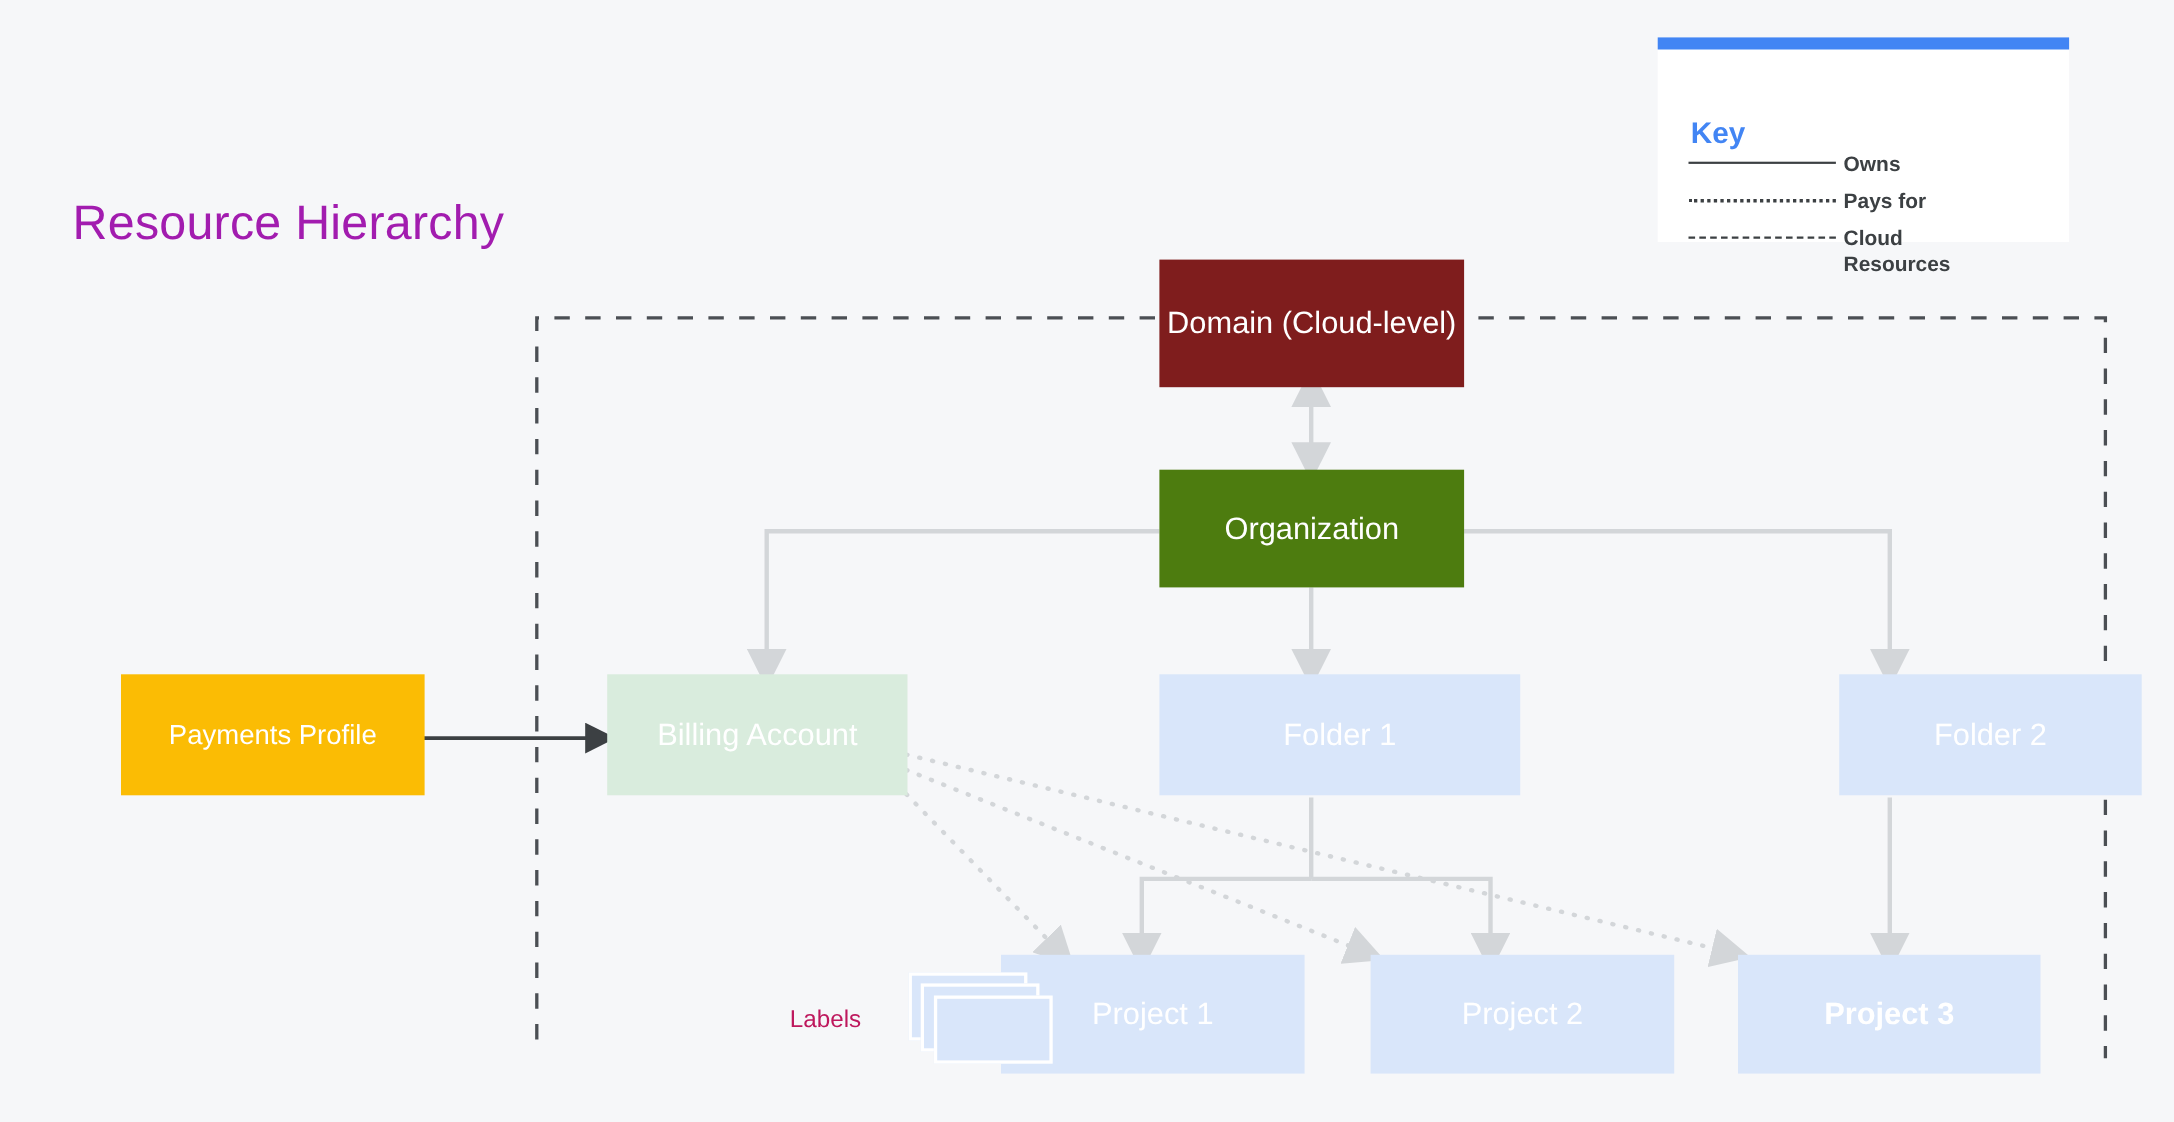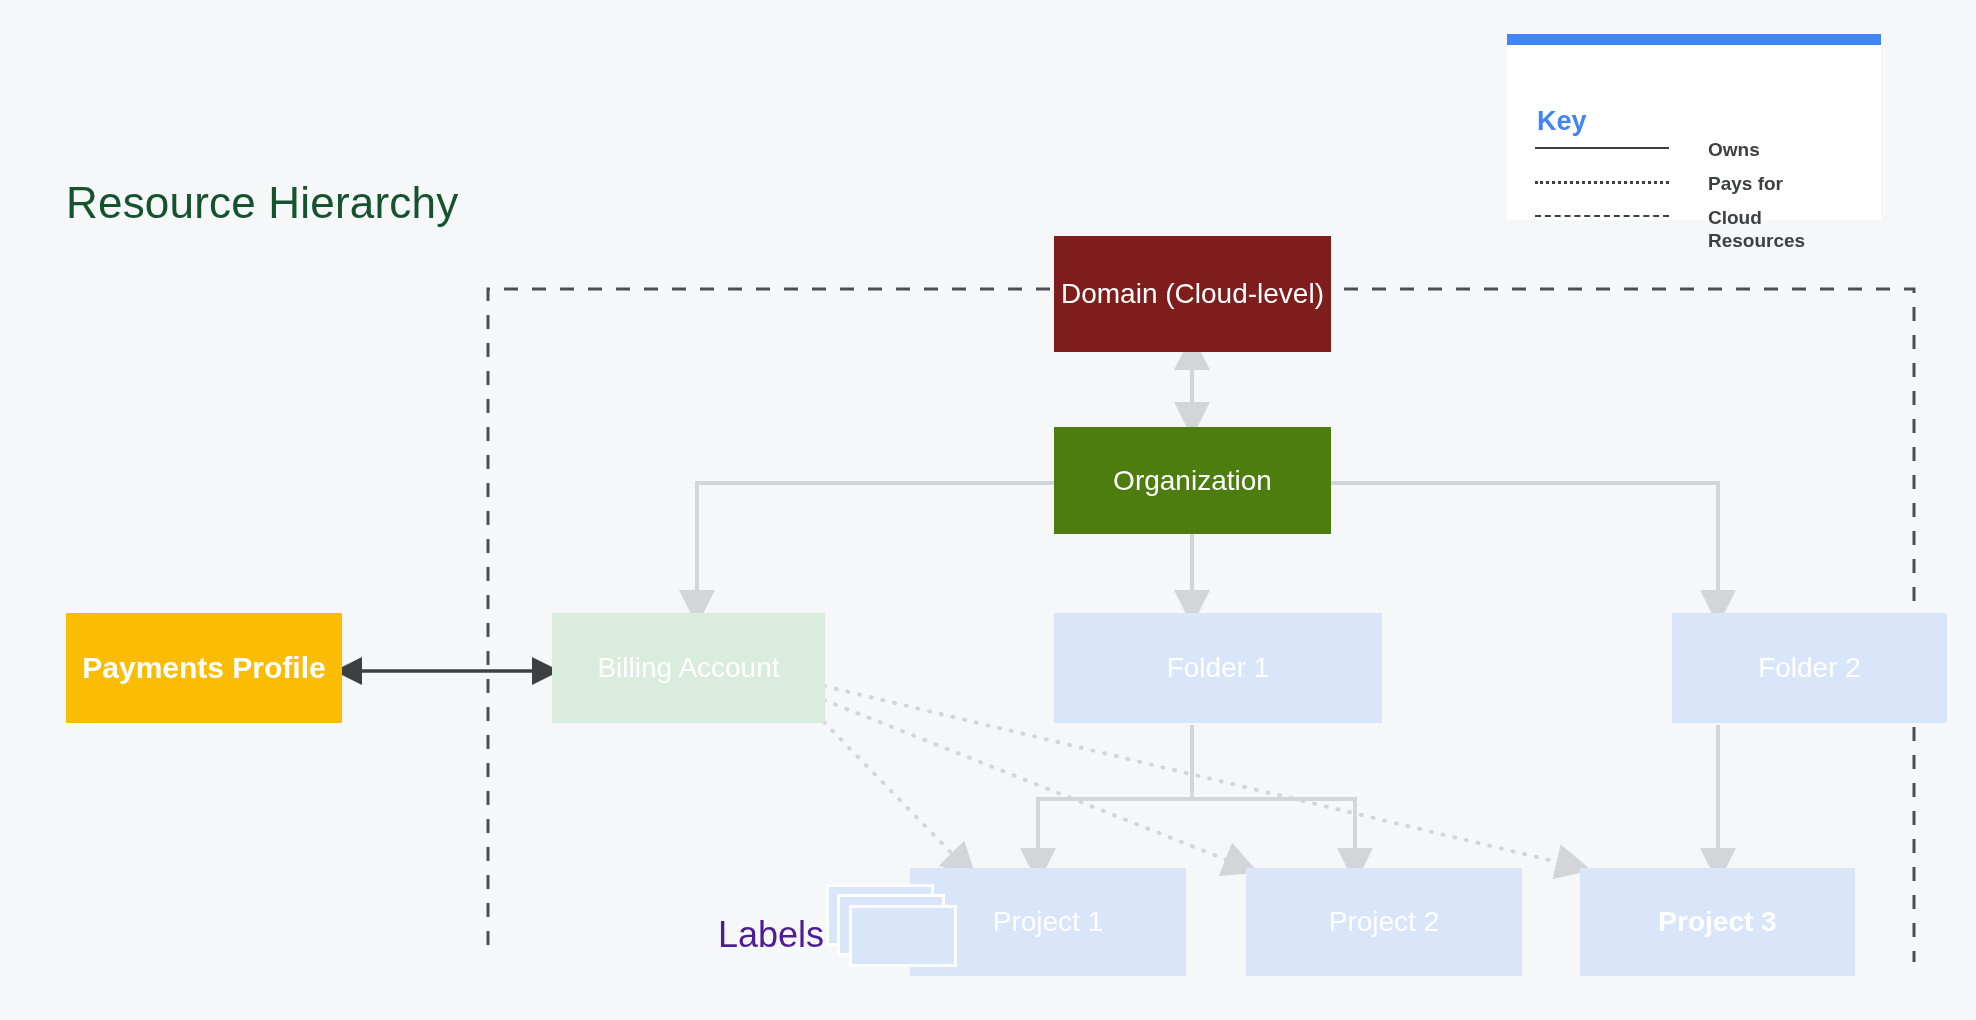--- a/index.html
+++ b/index.html
@@ -18,21 +18,21 @@
     overflow: hidden;
   }
 
   
   #page-title {
     position: absolute;
     left: 66px;
     top: 178px;
     font-size: 44px;
     font-weight: 400;
-    color: #14532d;
+    color: #a21caf;
     letter-spacing: 0.2px;
     white-space: nowrap;
   }
 
   
   #wires {
     position: absolute;
     left: 0;
     top: 0;
     width: 1976px;
@@ -54,30 +54,31 @@
     line-height: 1.2;
     white-space: nowrap;
   }
   .node-domain       { background: #7f1d1d; }
   .node-organization { background: #4d7c0f; }
   .node-billing      { background: #d9ecdd; }
   .node-folder       { background: #d9e6fa; }
   .node-project      { background: #d9e6fa; }
   .node-payments {
     background: #fbbc04;
-    font-weight: bold;
-    font-size: 30px;
+    font-weight: normal;
+    font-size: 25px;
     color: #ffffff;
+    margin-left: 44px;
   }
 
   
   #labels-text {
     position: absolute;
-    font-size: 36px;
-    color: #4c1d95;
+    font-size: 22px;
+    color: #be185d;
     white-space: nowrap;
   }
 
   
   #label-stack {
     position: absolute;
     left: 826px;
     top: 884px;
     width: 134px;
     height: 84px;
@@ -144,21 +145,21 @@
     border-top-color: #3c4043;
   }
   .key-sample.solid::after  { border-top-style: solid; }
   .key-sample.dotted::after { border-top-style: dotted; border-top-width: 3px; }
   .key-sample.dashed::after { border-top-style: dashed; border-top-width: 2.5px; }
   .key-label {
     font-size: 19px;
     font-weight: bold;
     color: #3c4043;
     line-height: 1.22;
-    margin-left: 33px;
+    margin-left: 1px;
   }
   .key-row.r1 { top: 104px; }
   .key-row.r2 { top: 138px; }
   .key-row.r3 { top: 172px; }
 </style>
 </head>
 <body>
 
 <div id="canvas">
 

